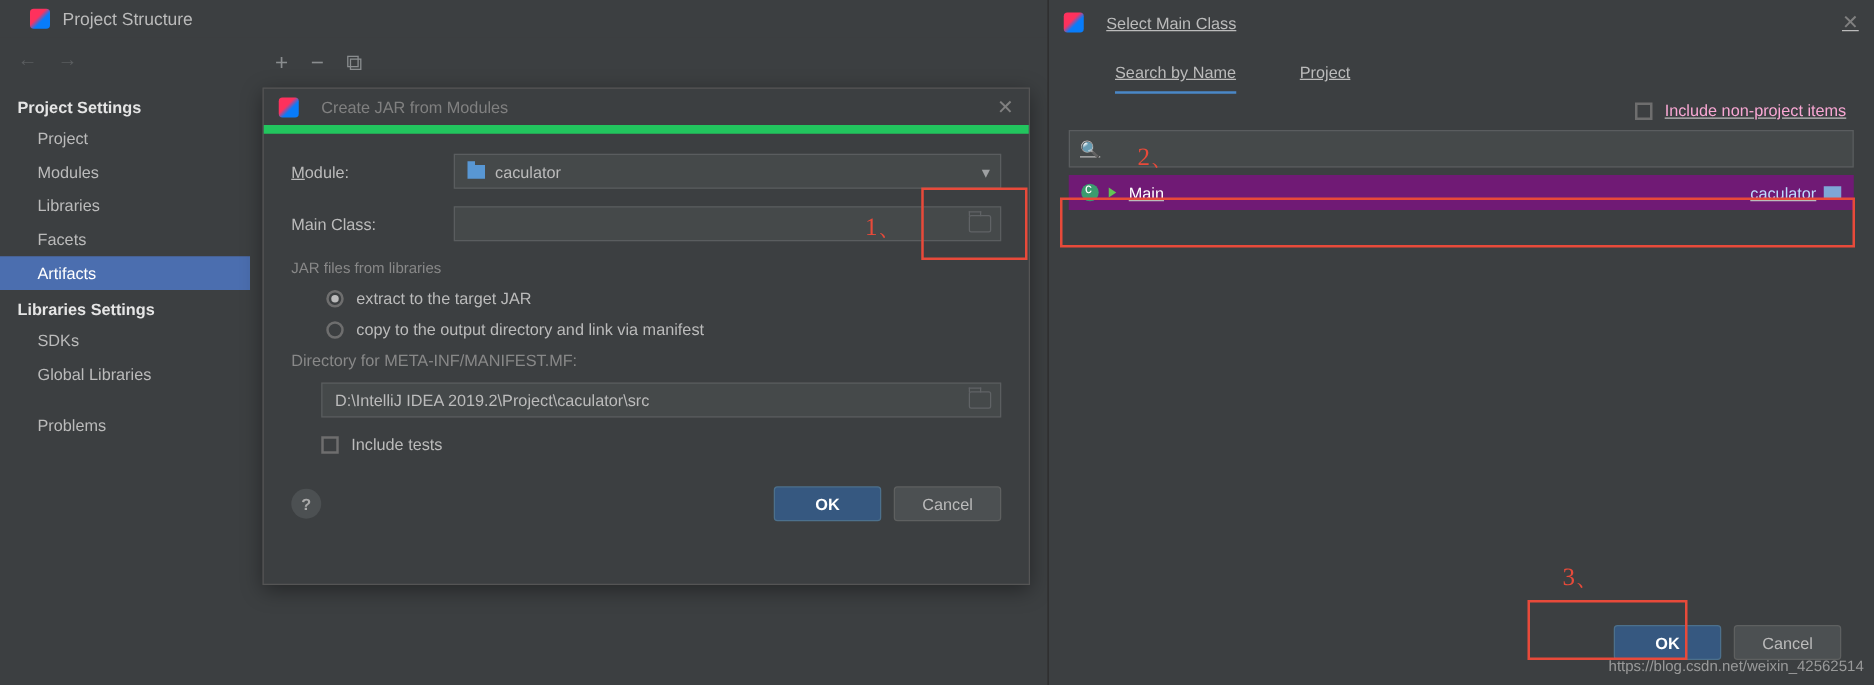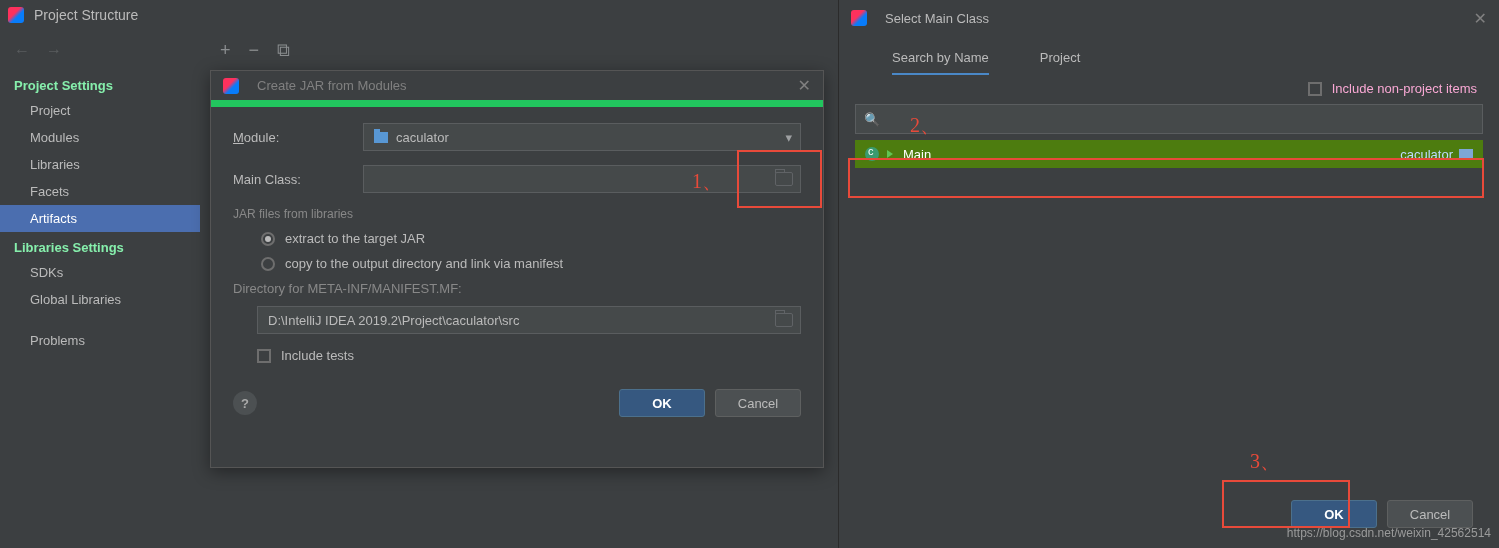--- a/index.html
+++ b/index.html
@@ -1,27 +1,27 @@
 <!DOCTYPE html>
 <html><head>
 <meta charset="utf-8">
 <style>
 * { margin: 0; padding: 0; box-sizing: border-box; font-family: "Segoe UI", Arial, sans-serif; font-size: 13px; }
 body { background: #3c3f41; color: #bbbbbb; width: 1499px; height: 548px; position: relative; overflow: hidden; }
 
 
 .ps-window { position: absolute; left: 0; top: 0; width: 838px; height: 548px; background: #3c3f41; }
-.ps-titlebar { display: flex; align-items: center; height: 30px; padding: 0 8px; background: #3c3f41; }
+.ps-titlebar { display: flex; align-items: center; height: 30px; padding: 0 24px; background: #3c3f41; }
 .ij-icon { width: 16px; height: 16px; background: linear-gradient(135deg, #fe315d 0%, #fe315d 40%, #087cfa 60%, #087cfa 100%); border-radius: 3px; margin-right: 10px; }
 .ps-title { color: #bbbbbb; font-size: 14px; }
 
 .ps-nav { position: absolute; left: 0; top: 30px; width: 200px; height: 518px; background: #3c3f41; padding-top: 4px; }
 .nav-arrows { display: flex; gap: 16px; padding: 6px 14px 12px 14px; color: #5a5d5f; }
 .nav-arrow { font-size: 16px; }
-.nav-heading { padding: 8px 14px 4px 14px; color: #86efac; font-weight: bold; }
+.nav-heading { padding: 8px 14px 4px 14px; color: #e5e5e5; font-weight: bold; }
 .nav-item { padding: 6px 14px 6px 30px; color: #bbbbbb; cursor: pointer; }
 .nav-item.selected { background: #4b6eaf; color: #ffffff; }
 
 .ps-toolbar { position: absolute; left: 200px; top: 30px; height: 40px; display: flex; align-items: center; gap: 18px; padding: 0 20px; color: #8a8d8f; }
 .ps-toolbar span { font-size: 18px; }
 
 
 .jar-dialog { position: absolute; left: 210px; top: 70px; width: 614px; height: 398px; background: #3c3f41; border: 1px solid #555555; box-shadow: 0 4px 16px rgba(0,0,0,.4); }
 .jar-titlebar { display: flex; align-items: center; height: 36px; padding: 0 12px; border-bottom: 7px solid #22c55e; }
 .jar-title { color: #808080; margin-left: 8px; }
@@ -53,33 +53,33 @@
 .help-icon { width: 24px; height: 24px; border-radius: 50%; background: #4c5052; color: #aaaaaa; display: flex; align-items: center; justify-content: center; font-weight: bold; }
 .btn { min-width: 86px; height: 28px; display: flex; align-items: center; justify-content: center; border-radius: 3px; margin-left: 10px; cursor: pointer; }
 .btn-primary { background: #365880; border: 1px solid #4c708c; color: #ffffff; font-weight: bold; }
 .btn-default { background: #4c5052; border: 1px solid #5e6060; color: #bbbbbb; }
 
 
 .annotation { position: absolute; color: #e84a3a; font-family: serif; font-size: 20px; }
 .red-box { position: absolute; border: 2px solid #e84a3a; pointer-events: none; }
 
 
-.smc-window { position: absolute; left: 838px; top: 0; width: 661px; height: 548px; background: #3c3f41; border-left: 1px solid #2b2b2b; }
+.smc-window { position: absolute; left: 838px; top: 0; width: 661px; height: 548px; background: #3c3f41; border-left: 1px solid #2b2b2b; text-decoration: underline; }
 .smc-titlebar { display: flex; align-items: center; height: 36px; padding: 0 12px; }
 .smc-close { margin-left: auto; color: #808080; font-size: 16px; }
 .tabs { display: flex; gap: 30px; padding: 14px 32px 0 32px; }
 .tab { padding-bottom: 8px; color: #bbbbbb; cursor: pointer; margin-left: 21px; }
 .tab.active { border-bottom: 2px solid #4a88c7; }
 .include-row { display: flex; justify-content: flex-end; align-items: center; padding: 6px 22px; color: #f9a8d4; }
 .include-row .checkbox { margin-left: 0; }
 
 .search-box { margin: 2px 16px 6px 16px; height: 30px; background: #45494a; border: 1px solid #5a5d5f; display: flex; align-items: center; padding: 0 8px; }
 .search-icon { color: #888888; margin-right: 6px; }
 
-.result-row { margin: 0 16px; height: 28px; background: #4d7c0f; color: #ffffff; display: flex; align-items: center; padding: 0 10px; font-family: "Consolas", monospace; font-size: 14px; }
+.result-row { margin: 0 16px; height: 28px; background: #701a75; color: #ffffff; display: flex; align-items: center; padding: 0 10px; font-family: "Consolas", monospace; font-size: 14px; }
 .class-icon { width: 14px; height: 14px; border-radius: 50%; background: #3b9b6f; margin-right: 8px; position: relative; }
 .class-icon::after { content: "c"; position: absolute; left: 3px; top: -2px; font-size: 11px; color: #fff; font-family: sans-serif; }
 .run-badge { width: 0; height: 0; border-top: 4px solid transparent; border-bottom: 4px solid transparent; border-left: 6px solid #62c554; margin-right: 10px; }
 .result-module { margin-left: auto; color: #bedcff; display: flex; align-items: center; gap: 6px; }
 .mini-folder { width: 14px; height: 11px; background: #7ea7d6; }
 
 .smc-footer { position: absolute; bottom: 20px; right: 26px; display: flex; }
 .watermark { position: absolute; right: 8px; bottom: 8px; color: #aaaaaa; font-size: 12px; opacity: .85; }
 </style>
 </head>

